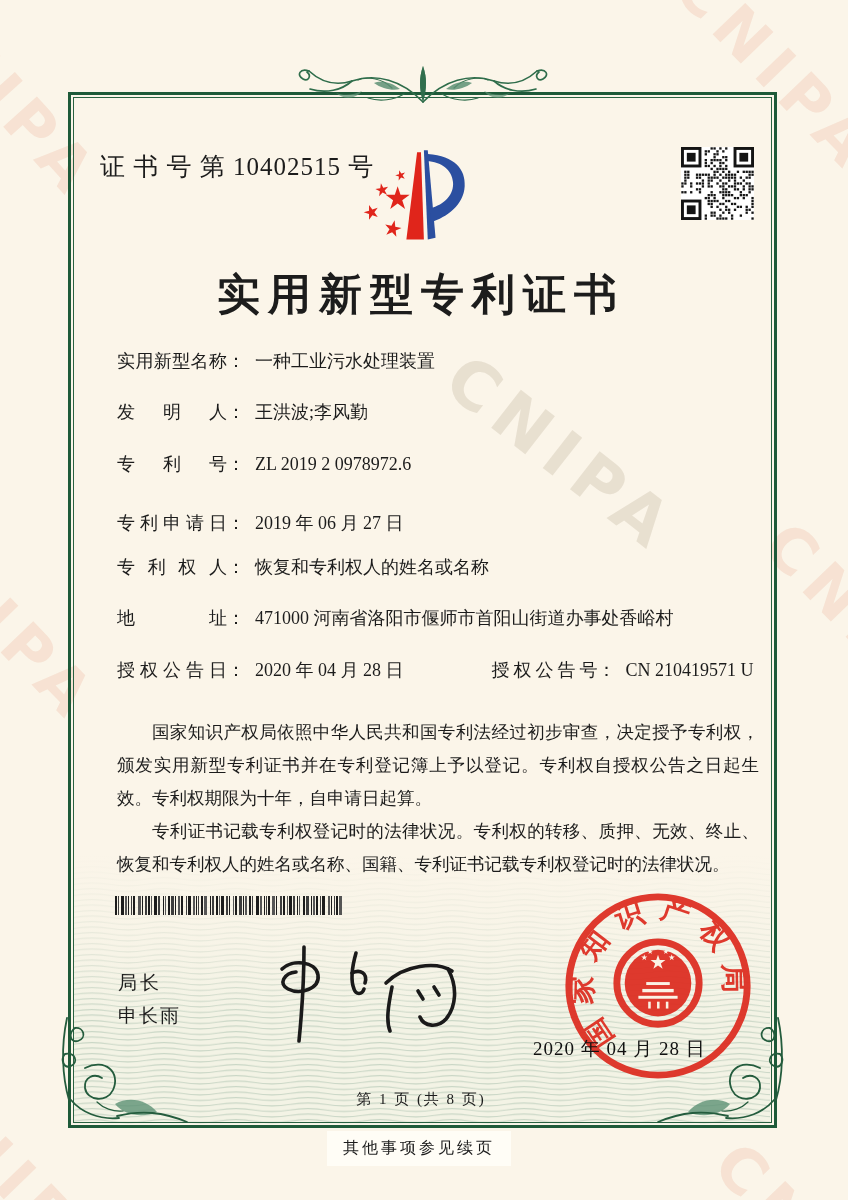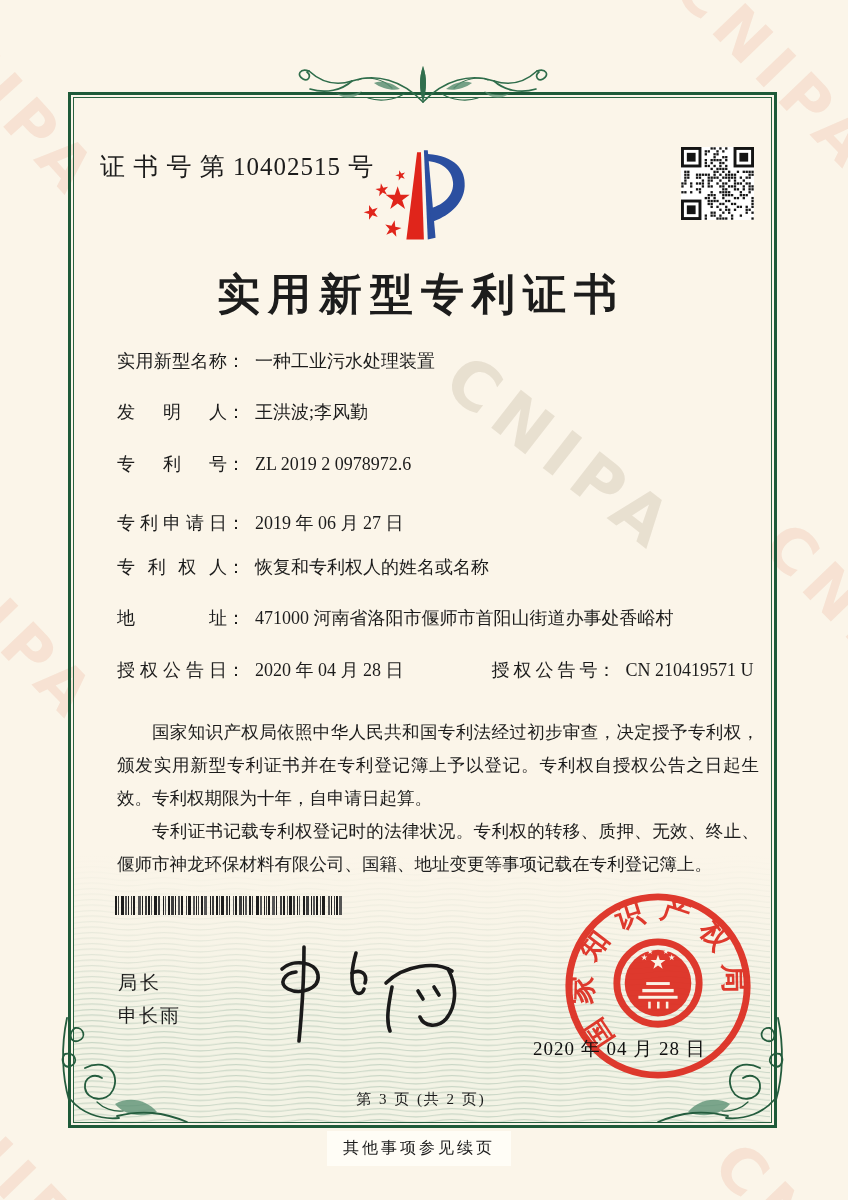--- a/index.html
+++ b/index.html
@@ -397,21 +397,21 @@
     <div class="row r5">
       <span class="lab">地址</span><span>：</span><span class="val">471000 河南省洛阳市偃师市首阳山街道办事处香峪村</span>
     </div>
     <div class="row r6">
       <span class="lab">授权公告日</span><span>：</span><span class="val">2020 年 04 月 28 日</span><span class="lab2">授权公告号</span><span>：</span><span class="val">CN 210419571 U</span>
     </div>
   </div>
 
   <div class="bodytext">
     <p>国家知识产权局依照中华人民共和国专利法经过初步审查，决定授予专利权，颁发实用新型专利证书并在专利登记簿上予以登记。专利权自授权公告之日起生效。专利权期限为十年，自申请日起算。</p>
-    <p>专利证书记载专利权登记时的法律状况。专利权的转移、质押、无效、终止、偃师市神龙环保材料有限公司、国籍、地址变更等事项记载在专利登记簿上。</p>
+    <p>专利证书记载专利权登记时的法律状况。专利权的转移、质押、无效、终止、恢复和专利权人的姓名或名称、国籍、专利证书记载专利权登记时的法律状况。</p>
   </div>
 
   <svg class="barcode" id="barcode" viewBox="0 0 228 19" xmlns="http://www.w3.org/2000/svg">
       <rect x="0" y="0" width="2" height="19" fill="#1c1c1c"></rect>
       <rect x="3" y="0" width="1" height="19" fill="#3d3d3d"></rect>
       <rect x="6" y="0" width="3" height="19" fill="#1c1c1c"></rect>
       <rect x="10" y="0" width="2" height="19" fill="#555555"></rect>
       <rect x="13" y="0" width="1" height="19" fill="#1c1c1c"></rect>
       <rect x="16" y="0" width="1" height="19" fill="#3d3d3d"></rect>
       <rect x="18" y="0" width="2" height="19" fill="#1c1c1c"></rect>
@@ -517,16 +517,16 @@
         <rect x="84" y="103" width="32" height="3.4"></rect>
         <rect x="80" y="110" width="40" height="3"></rect>
         <rect x="90" y="116" width="2.6" height="7"></rect>
         <rect x="99" y="116" width="2.6" height="7"></rect>
         <rect x="108" y="116" width="2.6" height="7"></rect>
       </g>
     </g>
   </svg>
   <div class="seal-date">2020 年 04 月 28 日</div>
 
-  <div class="page-info">第 3 页 (共 2 页)</div>
+  <div class="page-info">第 1 页 (共 8 页)</div>
   <div class="note-box">其他事项参见续页</div>
 
 </div>
 
 </body></html>

